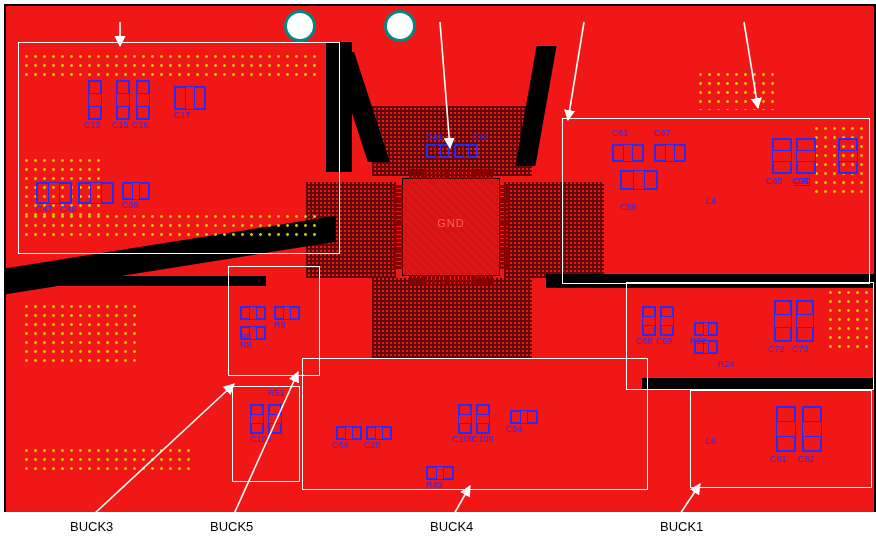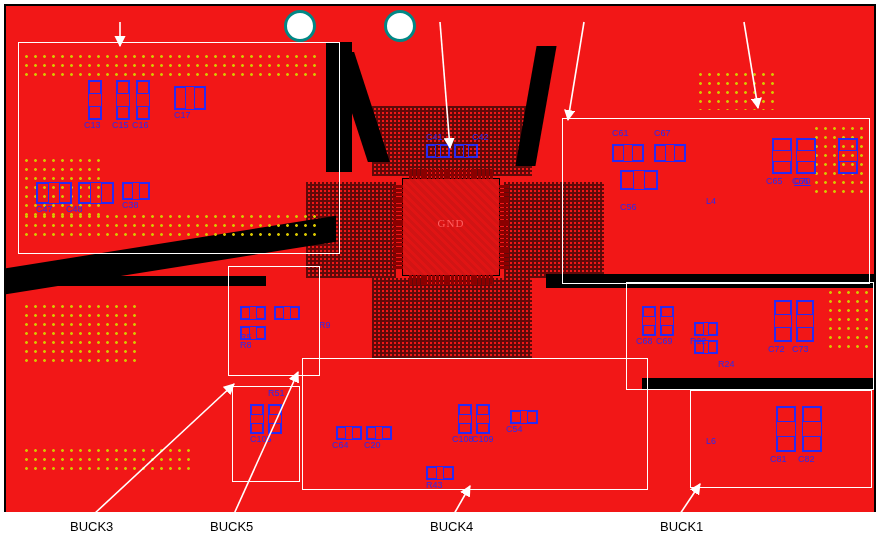--- a/index.html
+++ b/index.html
@@ -30,21 +30,20 @@
   .region {
     position:absolute; border:1.5px solid #fff; pointer-events:none;
   }
   
   svg.annot { position:absolute; left:0; top:0; width:876px; height:536px; pointer-events:none; }
   
   .chip {
     position:absolute;
     background:repeating-linear-gradient(45deg,#d21414,#d21414 3px,#e01414 3px,#e01414 6px);
     border:1px solid #000;
-    font-family:Liberation Serif, serif;
   }
   .pinrow-top, .pinrow-bot, .pinrow-left, .pinrow-right {
     position:absolute; display:flex; justify-content:space-between;
   }
   .pinrow-top, .pinrow-bot { left:6px; right:6px; height:10px; }
   .pinrow-left, .pinrow-right { top:6px; bottom:6px; width:10px; flex-direction:column; }
   .pinrow-top { top:-10px; } .pinrow-bot { bottom:-10px; }
   .pinrow-left { left:-10px; } .pinrow-right { right:-10px; }
   .pin { background:#8a0000; }
   .pinrow-top .pin, .pinrow-bot .pin { width:3px; height:10px; }
@@ -213,28 +212,28 @@
 
     <div class="smd v" style="left:110px; top:74px; height:38px;"></div>
     <div class="ref" style="left:106px; top:114px;">C15</div>
     <div class="smd v" style="left:130px; top:74px; height:38px;"></div>
     <div class="ref" style="left:126px; top:114px;">C16</div>
     <div class="smd v" style="left:82px; top:74px; height:38px;"></div>
     <div class="ref" style="left:78px; top:114px;">C13</div>
     <div class="smd h" style="left:30px; top:176px; width:34px; height:20px;"></div>
     <div class="ref" style="left:30px; top:198px;">C47</div>
     <div class="smd h" style="left:72px; top:176px; width:34px; height:20px;"></div>
-    <div class="ref" style="left:60px; top:198px;">C48</div>
+    <div class="ref" style="left:54px; top:198px;">C48</div>
     <div class="smd h" style="left:116px; top:176px; width:26px; height:16px;"></div>
     <div class="ref" style="left:116px; top:194px;">C38</div>
     <div class="smd h" style="left:168px; top:80px; width:30px; height:22px;"></div>
     <div class="ref" style="left:168px; top:104px;">C17</div>
 
     <div class="smd h" style="left:420px; top:138px; width:22px;"></div>
-    <div class="ref" style="left:420px; top:126px;">C41</div>
+    <div class="ref" style="left:420px; top:126px;font-weight:bold;">C41</div>
     <div class="smd h" style="left:448px; top:138px; width:22px;"></div>
     <div class="ref" style="left:448px; top:126px;padding-left:18px;">C42</div>
 
     <div class="smd h" style="left:606px; top:138px; width:30px; height:16px;"></div>
     <div class="ref" style="left:606px; top:122px;">C61</div>
     <div class="smd h" style="left:648px; top:138px; width:30px; height:16px;"></div>
     <div class="ref" style="left:648px; top:122px;">C67</div>
     <div class="smd h" style="left:614px; top:164px; width:36px; height:18px;"></div>
     <div class="ref" style="left:614px; top:196px;">C56</div>
     <div class="smd v" style="left:766px; top:132px; height:34px; width:18px;"></div>
@@ -275,21 +274,21 @@
     <div class="smd h" style="left:420px; top:460px; width:26px;"></div>
     <div class="ref" style="left:420px; top:474px;">R43</div>
     <div class="smd h" style="left:504px; top:404px; width:26px;"></div>
     <div class="ref" style="left:500px; top:418px;">C54</div>
 
     <div class="smd h" style="left:234px; top:300px; width:24px;"></div>
     <div class="ref" style="left:234px; top:326px;">R5</div>
     <div class="smd h" style="left:234px; top:320px; width:24px;"></div>
     <div class="ref" style="left:234px; top:334px;">R8</div>
     <div class="smd h" style="left:268px; top:300px; width:24px;"></div>
-    <div class="ref" style="left:268px; top:314px;margin-left:45px;">R9</div>
+    <div class="ref" style="left:268px; top:314px;">R9</div>
 
     <div class="smd v" style="left:244px; top:398px; height:28px;"></div>
     <div class="smd v" style="left:262px; top:398px; height:28px;"></div>
     <div class="ref" style="left:244px; top:428px;">C105</div>
     <div class="ref" style="left:262px; top:382px;">R51</div>
 
     <div class="region" style="left:12px; top:36px; width:320px; height:210px;"></div>
     <div class="region" style="left:556px; top:112px; width:306px; height:164px;"></div>
     <div class="region" style="left:620px; top:276px; width:246px; height:106px;"></div>
     <div class="region" style="left:684px; top:384px; width:180px; height:96px;"></div>

